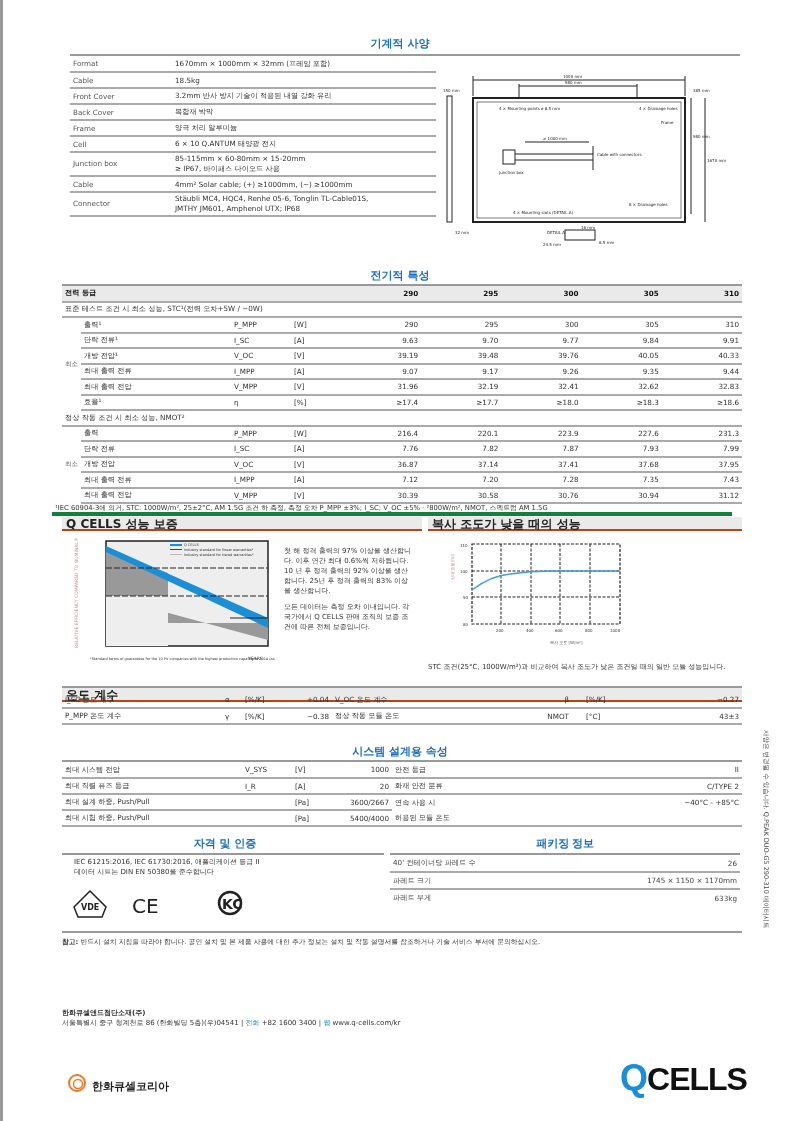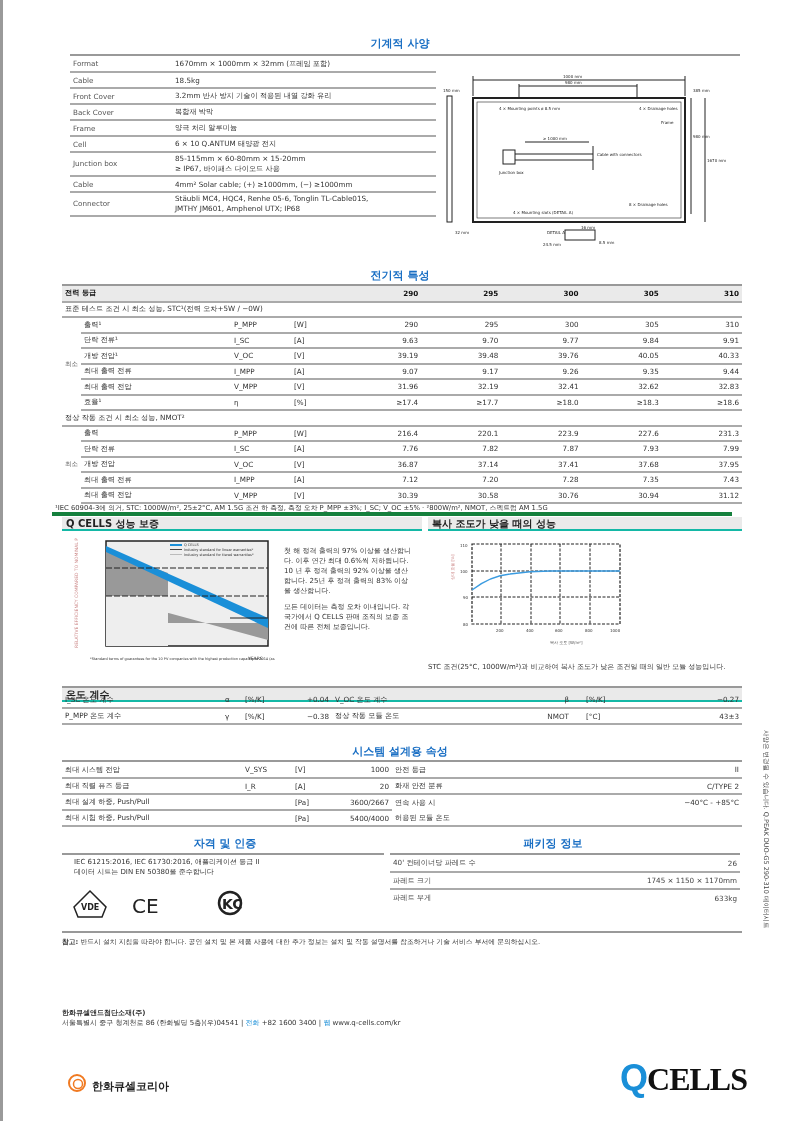--- a/index.html
+++ b/index.html
@@ -13,21 +13,21 @@
   .mech td:first-child { width: 102px; color: #555; }
   .mech tr.tall td { height: 24px; line-height: 10px; }
   .drawing { position: absolute; left: 443px; top: 66px; width: 300px; height: 184px; }
   .elec { position: absolute; left: 62px; top: 286px; width: 680px; }
   .elec td { height: 15.5px; }
   .elec tr.hdr td { background: #eaeaea; font-weight: bold; color: #111; }
   .elec tr.sub td { border-bottom: 2px solid #aaa; }
   .elec td.num { text-align: right; }
   .elec td.side { width: 18px; text-align: center; font-size: 6.5px; color: #666; border-bottom: none; }
   .note-line { position: absolute; left: 52px; top: 502px; width: 680px; font-size: 6.8px; color: #333; border-bottom: 4px solid #15803d; height: 14px; line-height: 12px; padding-left: 3px; }
-  .subhdr { position: absolute; background: #eaeaea; font-weight: bold; font-size: 10px; height: 14px; line-height: 14px; padding-left: 4px; border-bottom: 2px solid #14b8a6; }
+  .subhdr { position: absolute; background: #eaeaea; font-weight: bold; font-size: 12px; height: 14px; line-height: 14px; padding-left: 4px; border-bottom: 2px solid #c2410c; }
   .para { position: absolute; font-size: 7px; line-height: 10px; color: #333; }
   .temp { position: absolute; left: 62px; top: 692px; width: 680px; }
   .sys { position: absolute; left: 62px; top: 762px; width: 680px; }
   .pack { position: absolute; left: 390px; top: 855px; width: 350px; }
   .pack td { height: 17px; color: #444; }
   .pack td.num { text-align: right; }
   .num { text-align: right; }
   .footnote { position: absolute; left: 62px; top: 937px; font-size: 6.8px; color: #333; }
   .company { position: absolute; left: 62px; top: 1008px; font-size: 7px; line-height: 10px; color: #333; }
   .vertical { position: absolute; left: 758px; top: 730px; width: 300px; transform-origin: 0 0; transform: rotate(90deg) translate(0, -12px); font-size: 6.5px; color: #444; white-space: nowrap; }
@@ -386,21 +386,21 @@
     <polygon points="4,22 20,6 36,22 32,32 8,32" fill="none" stroke="#222" stroke-width="1.5"></polygon>
     <text x="11" y="25" font-size="8" font-weight="bold" fill="#222">VDE</text>
   </g>
   <text x="62" y="28" font-size="20" fill="#222">CE</text>
   <g>
     <circle cx="160" cy="18" r="11" fill="none" stroke="#222" stroke-width="2.5"></circle>
     <text x="152" y="24" font-size="14" font-weight="bold" fill="#222">KC</text>
   </g>
 </svg>
 
-<div class="title" style="left:488px; top:836px; width:130px;">패키징 정보</div>
+<div class="title" style="left:500px; top:836px; width:130px;font-family:Liberation Serif, serif;">패키징 정보</div>
 <div class="rule" style="left:390px; top:853px; width:350px;"></div>
 <table class="pack">
   <tbody>
   <tr>
         <td>40' 컨테이너당 파레트 수</td>
         <td class="num">26</td>
       </tr>
   <tr>
         <td>파레트 크기</td>
         <td class="num">1745 × 1150 × 1170mm</td>
@@ -423,14 +423,14 @@
 <div class="vertical">사양은 변경될 수 있습니다. Q.PEAK DUO-G5 290-310 데이터시트</div>
 
 <div style="position:absolute; left:66px; top:1072px; display:flex; align-items:flex-end;">
   <svg width="22" height="22" viewBox="0 0 22 22">
     <circle cx="11" cy="11" r="8" fill="none" stroke="#f07a22" stroke-width="2"></circle>
     <circle cx="12" cy="12" r="4.5" fill="none" stroke="#f07a22" stroke-width="1.5"></circle>
   </svg>
   <span style="font-size:11px; font-weight:bold; margin-left:4px; color:#222;">한화큐셀코리아</span>
 </div>
 <div style="position:absolute; left:620px; top:1058px; font-family:'Liberation Sans', sans-serif; font-weight:bold; font-size:36px; letter-spacing:-1px; line-height:40px;">
-  <span style="color:#1a8fd8">Q</span><span style="color:#111; font-size:32px;font-family:Liberation Serif, serif;">CELLS</span>
+  <span style="color:#1a8fd8">Q</span><span style="color:#111; font-size:32px;">CELLS</span>
 </div>
 
 </body></html>

